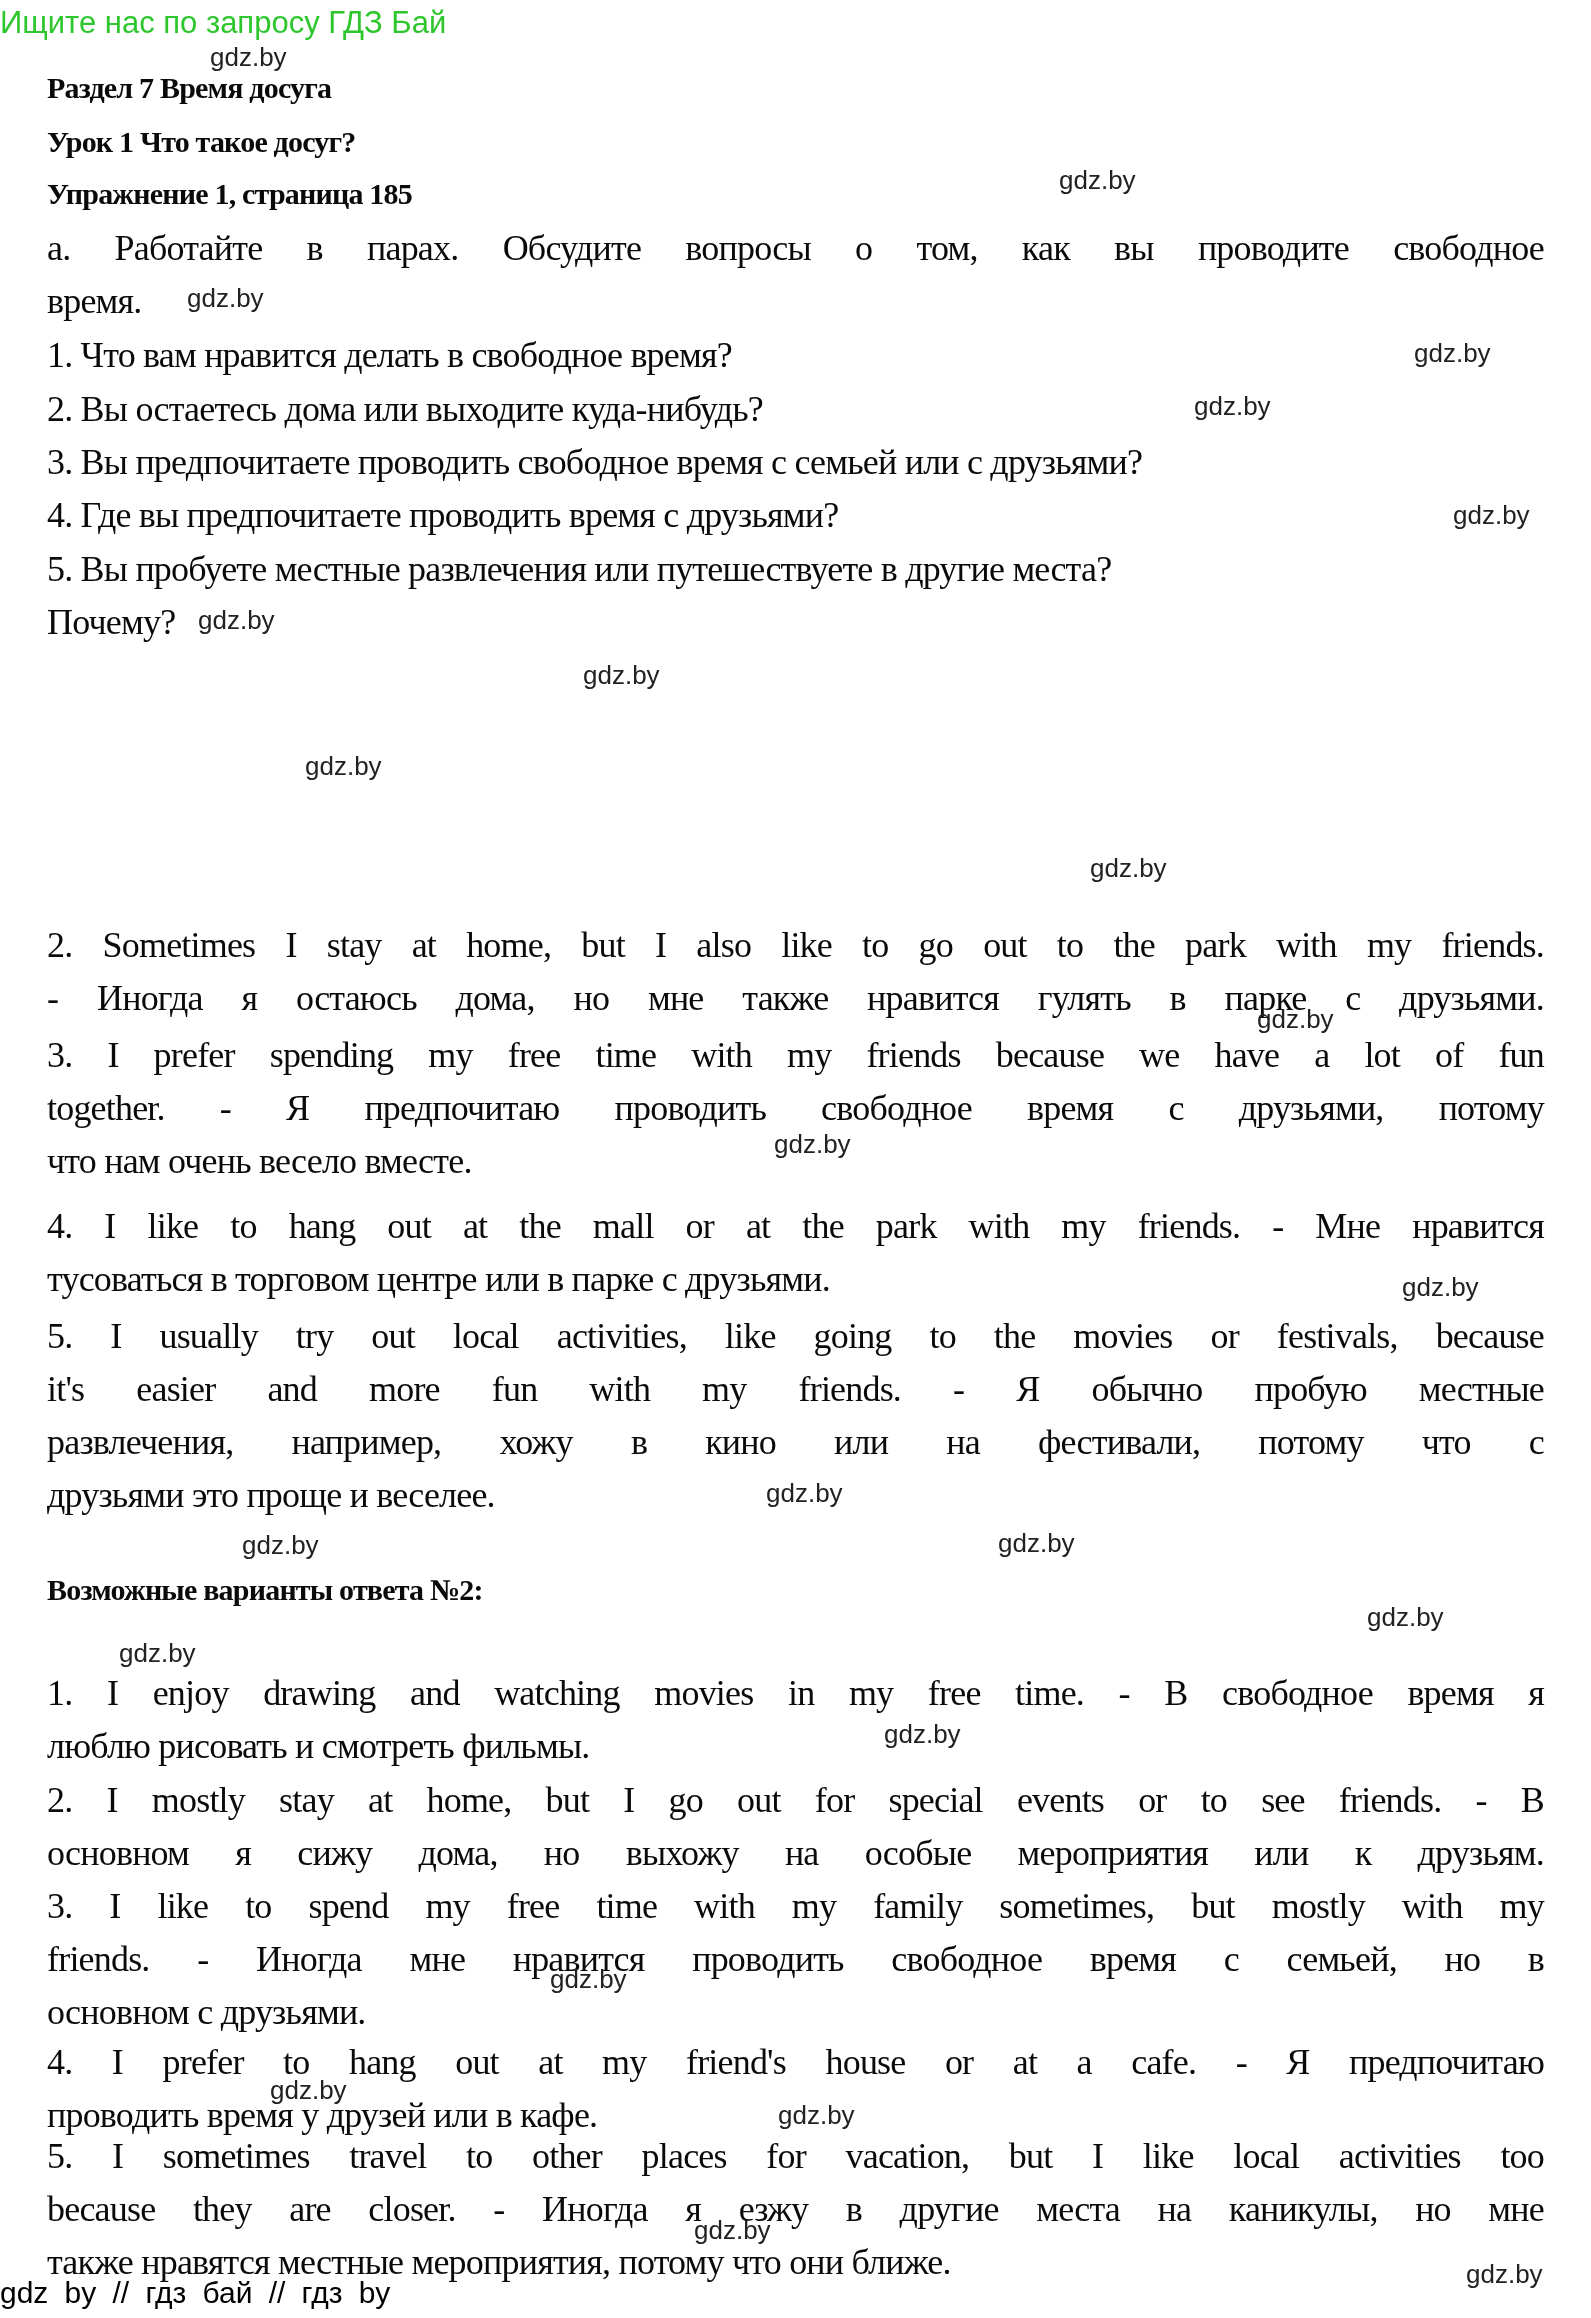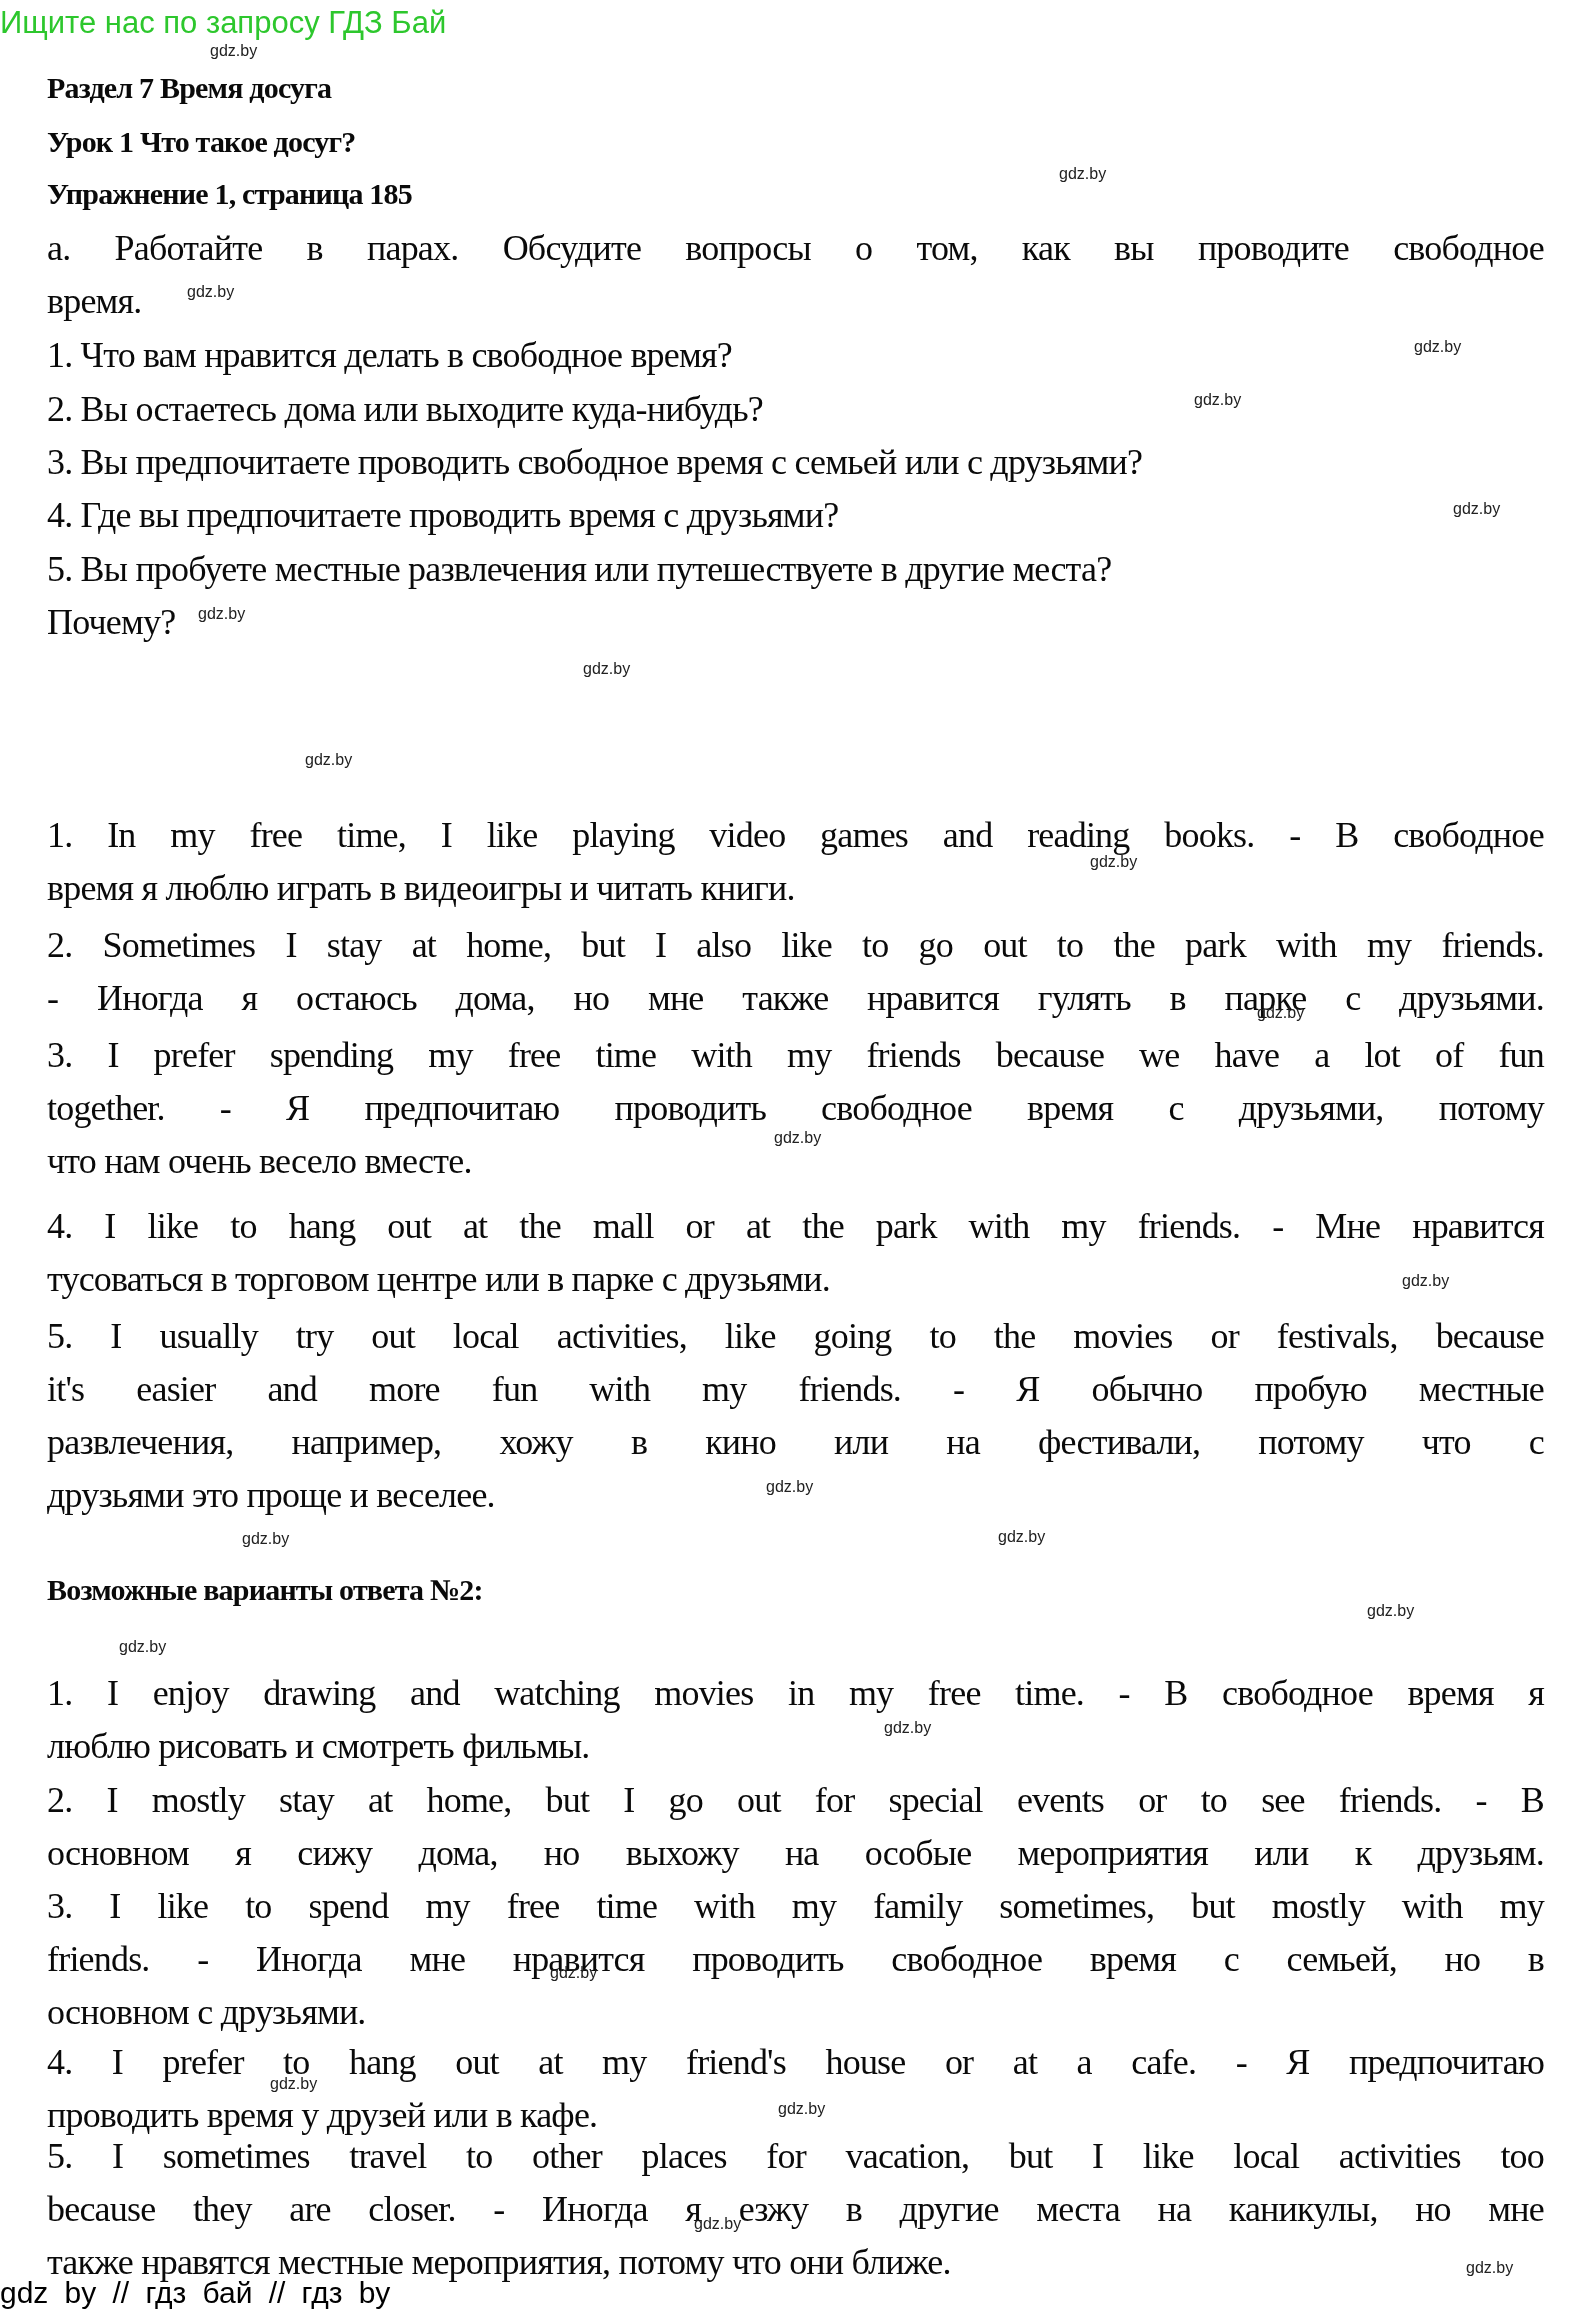--- a/index.html
+++ b/index.html
@@ -17,21 +17,21 @@
     font-size:31px; font-weight:500;
     color:#2dc72d;
   }
   .blk { position:absolute; left:47px; width:1497px; }
   .hd  { font-size:30px; font-weight:bold; line-height:53px; letter-spacing:-0.8px; white-space:nowrap; }
   .ln  { font-size:36px; line-height:53px; letter-spacing:-0.8px; }
   .j   { text-align:justify; text-align-last:justify; }
   .wm {
     position:absolute;
     font-family:"Liberation Sans", sans-serif;
-    font-size:16px; color:#222222;
+    font-size:26px; color:#222222;
     white-space:nowrap;
   }
   .footer {
     position:absolute; top:2276px; left:0; width:100%;
     text-align:left;
     font-family:"Liberation Sans", sans-serif;
     font-size:30px; font-weight:500;
     color:#000000;
     word-spacing:7.9px;
   }
@@ -63,24 +63,20 @@
   </div>
   <div class="blk" style="top:489px">
     <div class="ln">4. Где вы предпочитаете проводить время с друзьями?</div>
   </div>
   <div class="blk" style="top:543px">
     <div class="ln">5. Вы пробуете местные развлечения или путешествуете в другие места?</div>
     <div class="ln">Почему?</div>
   </div>
 
 
-  <div class="blk" style="top:809px">
-    <div class="ln j">1. In my free time, I like playing video games and reading books. - В свободное</div>
-    <div class="ln">время я люблю играть в видеоигры и читать книги.</div>
-  </div>
   <div class="blk" style="top:919px">
     <div class="ln j">2. Sometimes I stay at home, but I also like to go out to the park with my friends.</div>
     <div class="ln j">- Иногда я остаюсь дома, но мне также нравится гулять в парке с друзьями.</div>
   </div>
   <div class="blk" style="top:1029px">
     <div class="ln j">3. I prefer spending my free time with my friends because we have a lot of fun</div>
     <div class="ln j">together. - Я предпочитаю проводить свободное время с друзьями, потому</div>
     <div class="ln">что нам очень весело вместе.</div>
   </div>
   <div class="blk" style="top:1200px">

